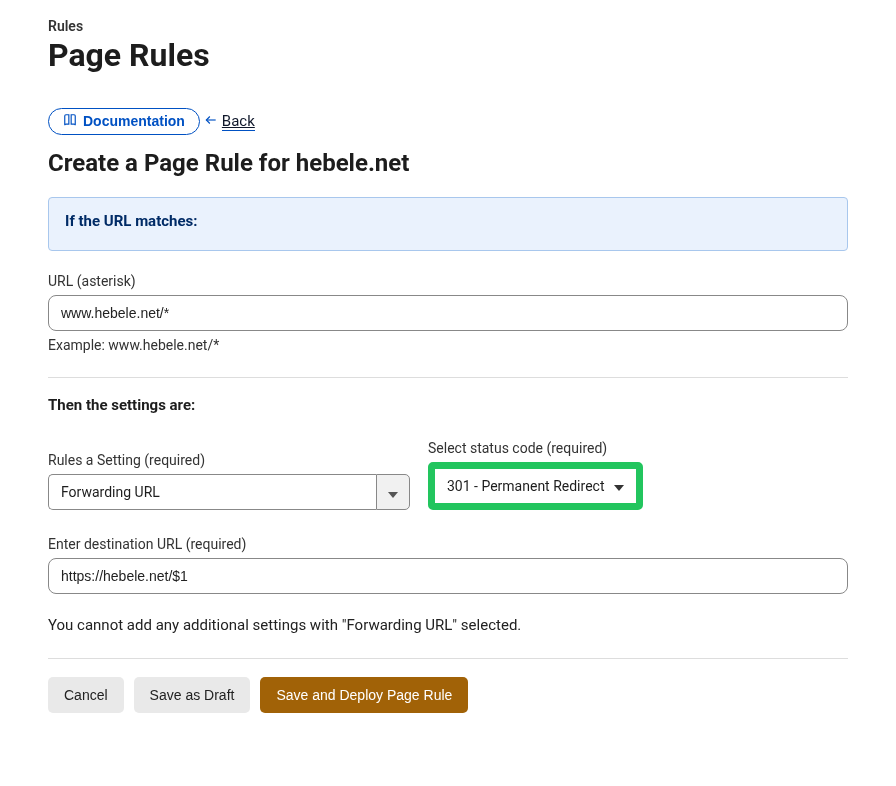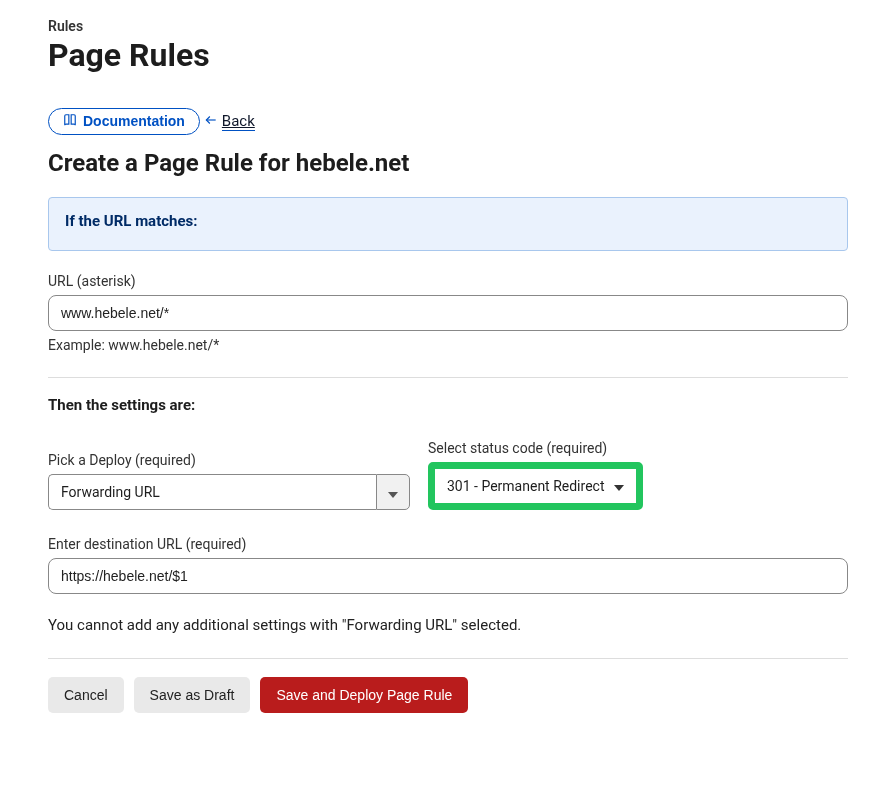--- a/index.html
+++ b/index.html
@@ -164,21 +164,21 @@
     margin-top: 4px;
   }
   .btn {
     border: none;
     border-radius: 5px;
     padding: 10px 16px;
     font-size: 14px;
     cursor: pointer;
   }
   .btn-secondary { background: #e9e9e9; color: #222; }
-  .btn-primary { background: #b91c1c; color: #fff; }
+  .btn-primary { background: #a16207; color: #fff; }
 </style>
 </head>
 <body>
 
 
 
 <div class="breadcrumb">Rules</div>
 <h1 class="page-title">Page Rules</h1>
 
 <button class="doc-btn">
@@ -209,21 +209,21 @@
 <label class="field-label">URL (asterisk)</label>
 <input class="text-input" type="text" value="www.hebele.net/*" style="">
 <div class="helper">Example: www.hebele.net/*</div>
 
 <hr class="sep">
 
 <div class="subheading">Then the settings are:</div>
 
 <div class="row">
   <div class="col">
-    <label class="field-label">Pick a Deploy (required)</label>
+    <label class="field-label">Rules a Setting (required)</label>
     <div class="combo">
       <div class="combo-main">Forwarding URL</div>
       <div class="combo-caret">
         <span><svg viewBox="0 0 10 6">
               <path d="M0 0 L5 6 L10 0 Z"></path>
             </svg></span>
       </div>
     </div>
   </div>
   <div class="col">

